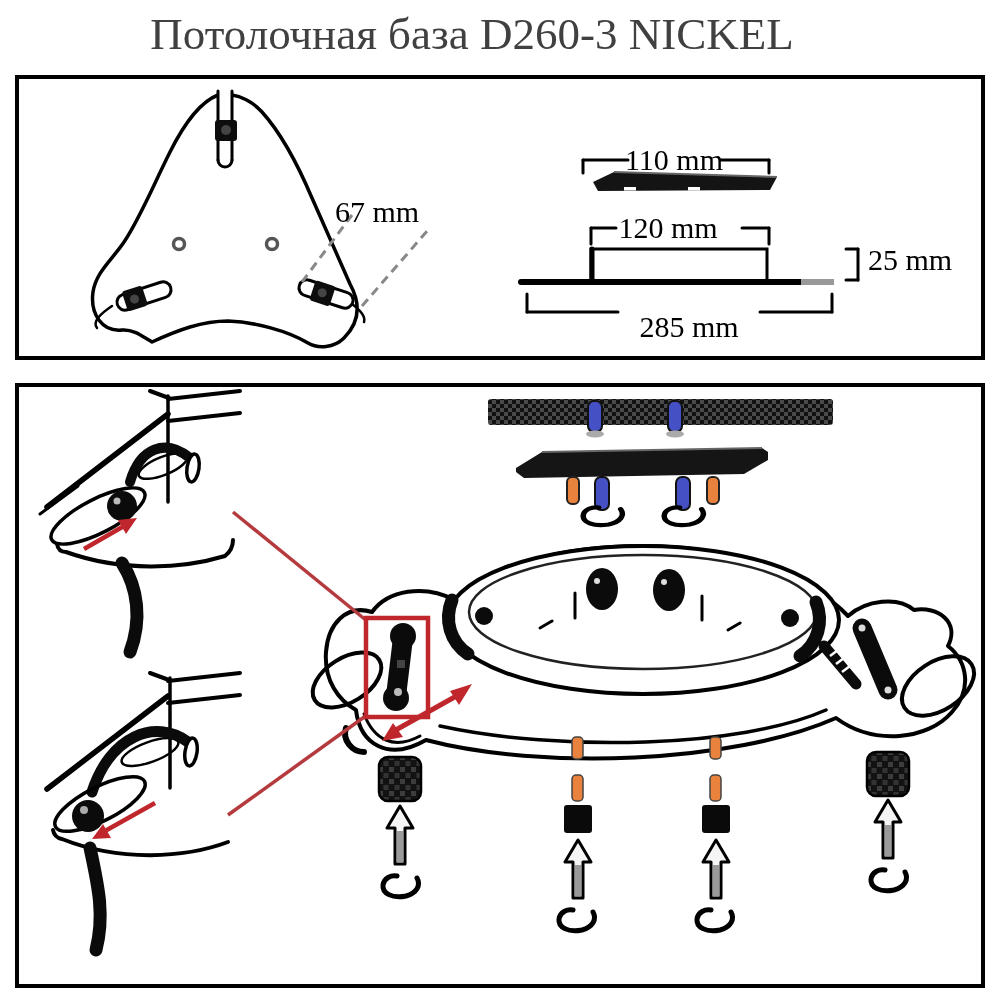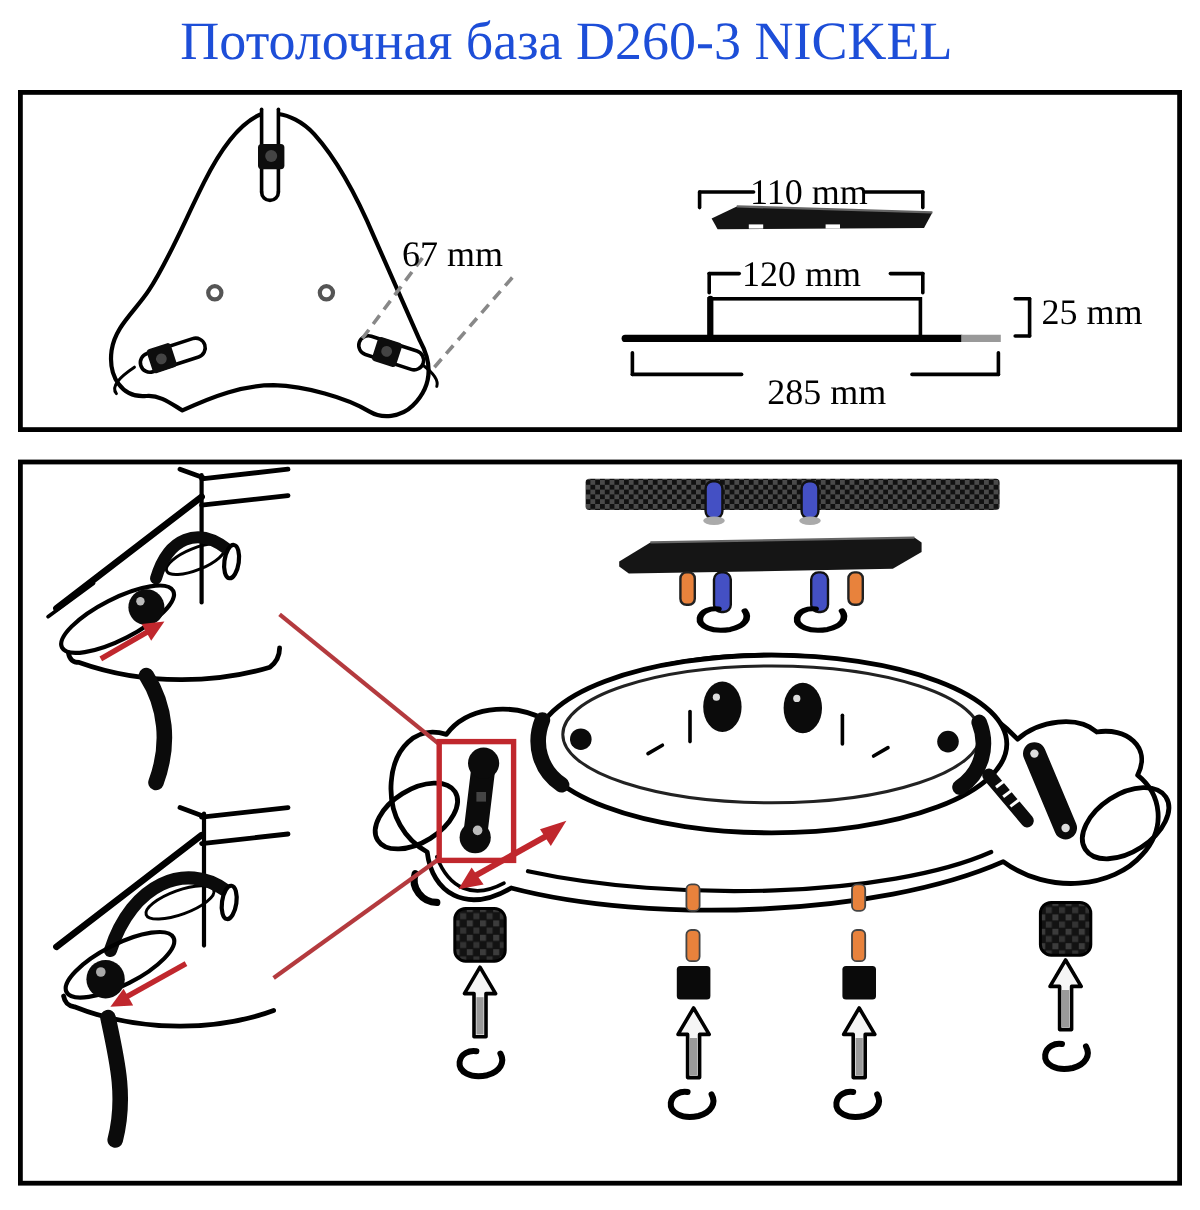--- a/index.html
+++ b/index.html
@@ -2,21 +2,21 @@
 <html><head>
 <meta charset="utf-8">
 <style>
   html,body{margin:0;padding:0;}
   body{
     width:1000px;height:1008px;position:relative;background:#fff;
     font-family:"Liberation Serif", serif;
   }
   .page-title{
     position:absolute;top:8px;left:0;width:944px;text-align:center;
-    font-size:45px;color:#1d4ed8;white-space:nowrap;
+    font-size:45px;color:#404040;white-space:nowrap;
   }
   .panel{position:absolute;border:4px solid #000;background:#fff;overflow:hidden;}
   #panel-dimensions{left:15px;top:75px;width:962px;height:277px;}
   #panel-installation{left:15px;top:383px;width:962px;height:597px;}
   svg{display:block;}
   .dim{font-family:"Liberation Serif",serif;font-size:30px;fill:#000;}
   .ln{stroke:#000;fill:none;stroke-linecap:round;stroke-linejoin:round;}
 </style>
 </head>
 <body>

